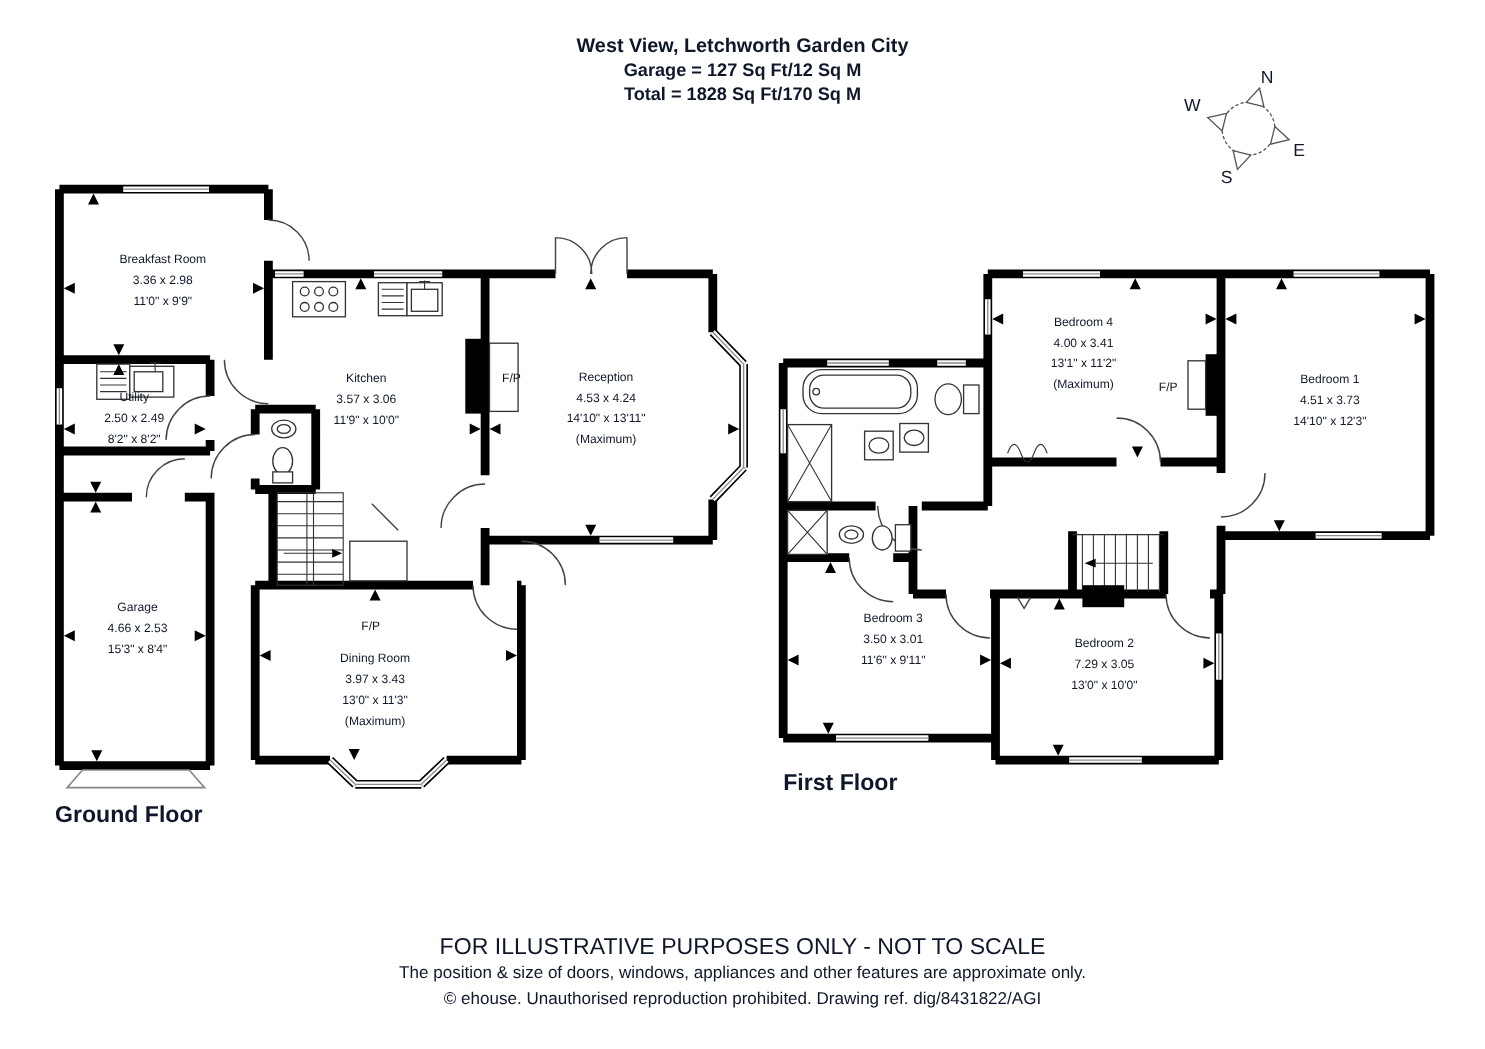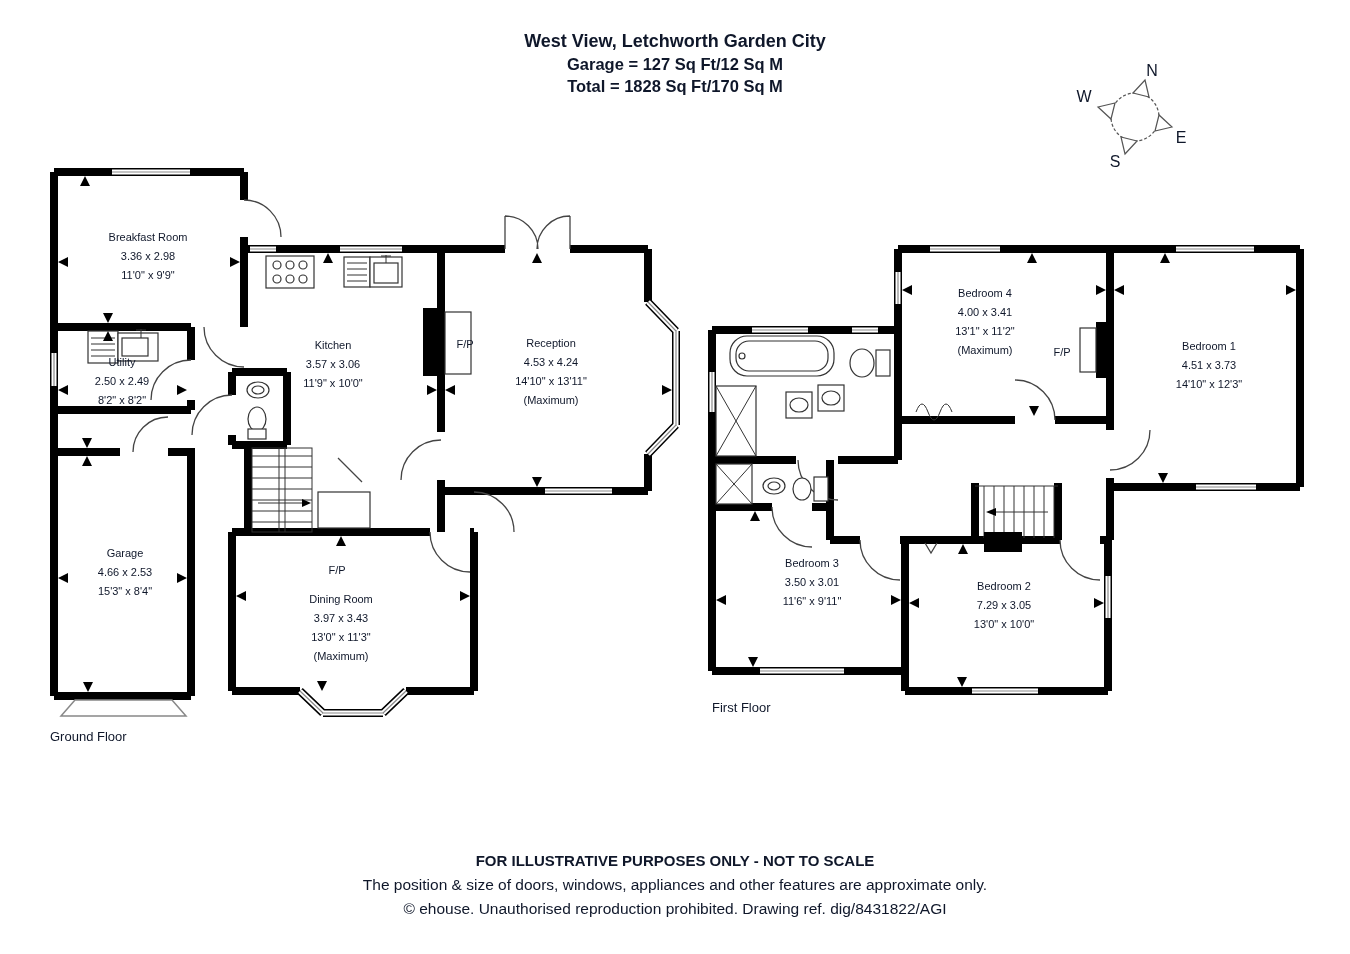--- a/index.html
+++ b/index.html
@@ -5,24 +5,24 @@
   html,body{margin:0;padding:0;background:#fff;}
   .page{position:relative;width:1350px;height:954px;background:#fff;overflow:hidden;
         font-family:"Liberation Sans", sans-serif;color:#0f172a;}
   .title-block{position:absolute;top:30px;left:0;width:100%;text-align:center;font-weight:bold;}
   .title-block .t1{font-size:18px;line-height:23px;}
   .title-block .t2{font-size:16.5px;line-height:22px;}
   .rl{position:absolute;transform:translate(-50%,-50%);text-align:center;font-size:11px;
       line-height:19px;white-space:nowrap;}
   .rl span{display:block;}
   .fp{position:absolute;transform:translate(-50%,-50%);font-size:11px;white-space:nowrap;}
-  .floor-label{position:absolute;font-weight:normal;font-size:13px;white-space:nowrap;}
+  .floor-label{position:absolute;font-weight:bold;font-size:21px;white-space:nowrap;}
   .compass-letter{position:absolute;transform:translate(-50%,-50%);font-size:16px;}
   .footer{position:absolute;top:849px;left:0;width:100%;text-align:center;}
-  .footer .f1{font-weight:bold;font-size:15px;line-height:24px;}
+  .footer .f1{font-weight:normal;font-size:21px;line-height:24px;}
   .footer .f2{font-size:15.5px;line-height:24px;}
   svg{position:absolute;left:0;top:0;}
   .wall{stroke:#000;stroke-width:8;fill:none;}
   .thinline{stroke:#333;stroke-width:1;fill:none;}
   .door{stroke:#444;stroke-width:1.3;fill:none;}
   .win-black{stroke:#000;stroke-width:8;fill:none;}
   .win-white{stroke:#fff;stroke-width:5;fill:none;}
   .win-line{stroke:#8a8a8a;stroke-width:1.2;fill:none;}
   .fixture{stroke:#333;stroke-width:1.2;fill:#fff;}
   .arrows{fill:#000;stroke:none;}

